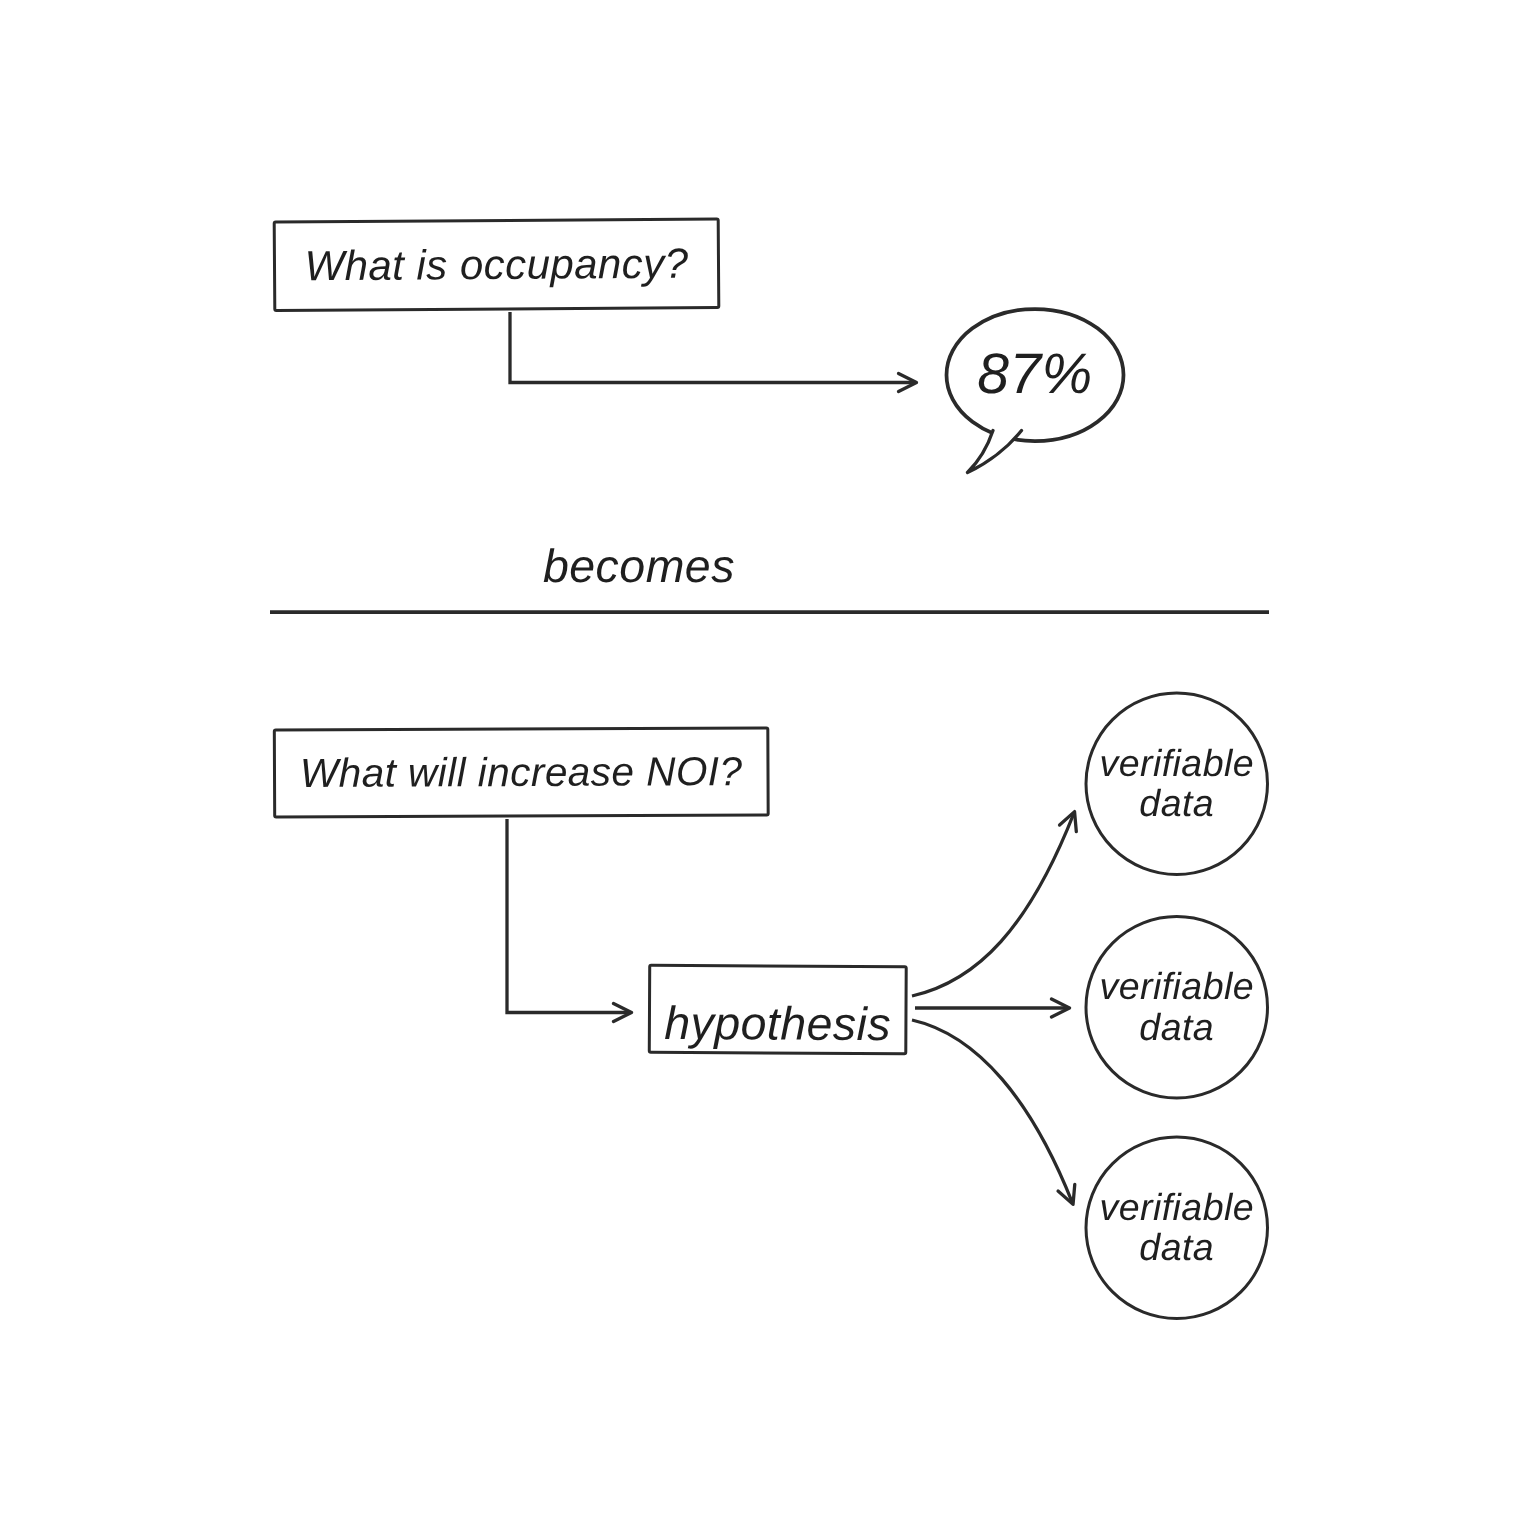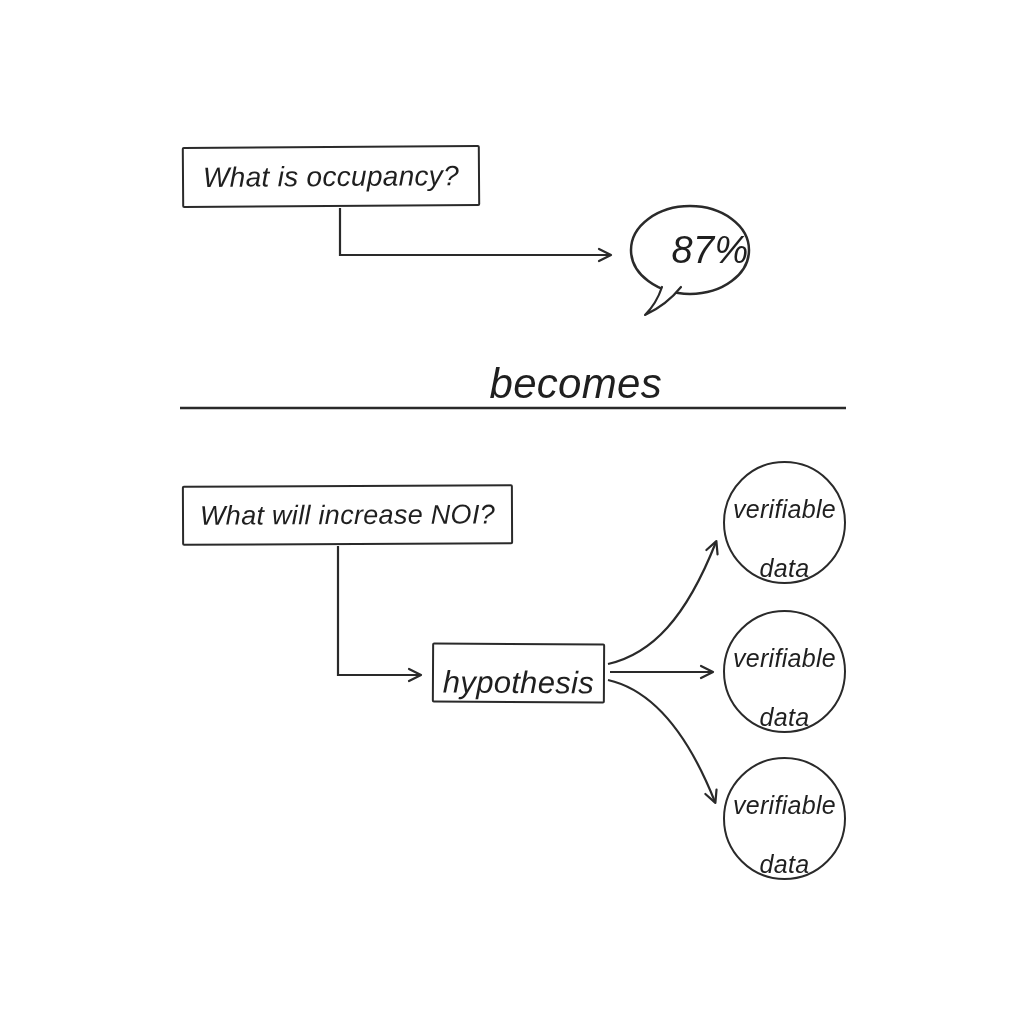--- a/index.html
+++ b/index.html
@@ -67,47 +67,46 @@
   .bubble-text {
     position: absolute;
     left: 632px;
     top: 227px;
     width: 116px;
     height: 46px;
     display: flex;
     align-items: center;
     justify-content: center;
     font-size: 38px;
-    padding-left: 20px;
   }
   .becomes-label {
     position: absolute;
     left: 362px;
     top: 360px;
     width: 300px;
-    text-align: right;
-    font-size: 42px;
+    text-align: left;
+    font-size: 31px;
   }
   .outcome-circle {
     position: absolute;
     left: 723px;
     width: 123px;
     height: 123px;
     border: 2.5px solid #2a2a2a;
     border-radius: 50%;
     background: #ffffff;
     display: flex;
     flex-direction: column;
     align-items: center;
     justify-content: center;
     box-sizing: border-box;
     line-height: 1.08;
     font-size: 25px;
   }
-  .outcome-circle .hand-text { line-height: 1.08; margin-top: 32px; }
+  .outcome-circle .hand-text { line-height: 1.08; }
   .circle-1 { top: 461px; }
   .circle-2 { top: 610px; }
   .circle-3 { top: 757px; }
 </style>
 </head>
 <body>
 
 <div class="canvas">
 
   <svg class="wire-layer" viewBox="0 0 1024 1024">

